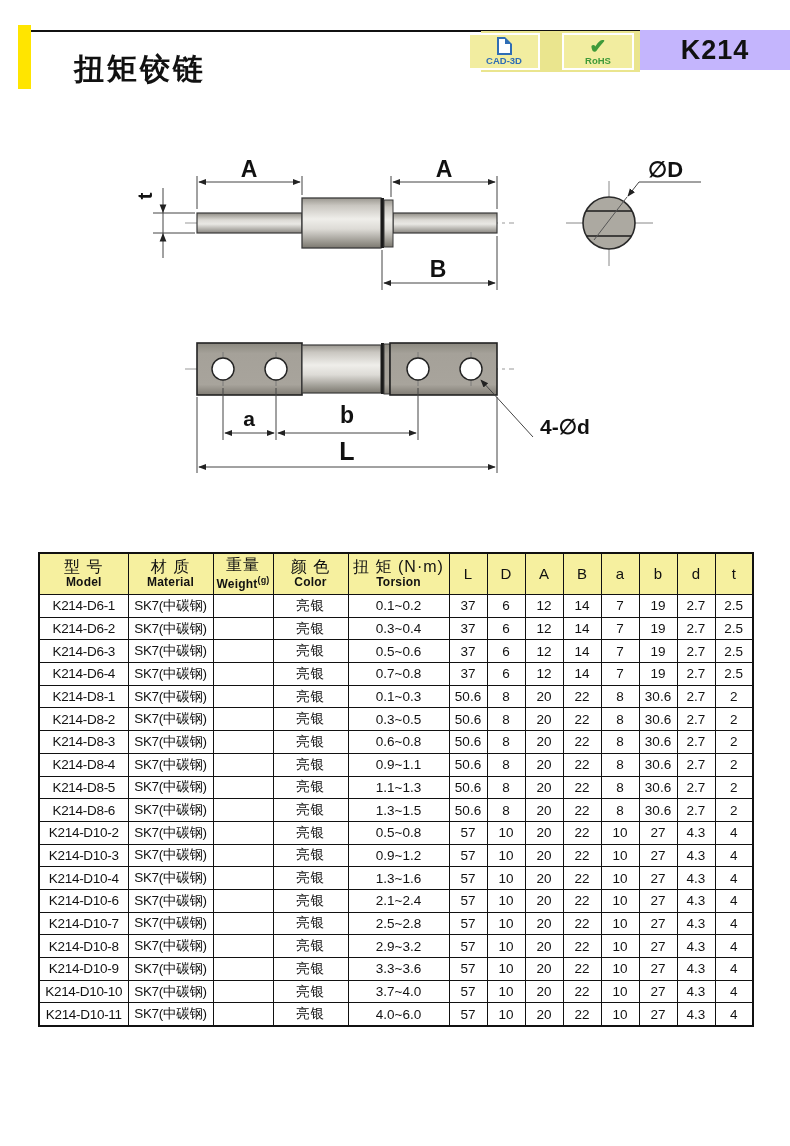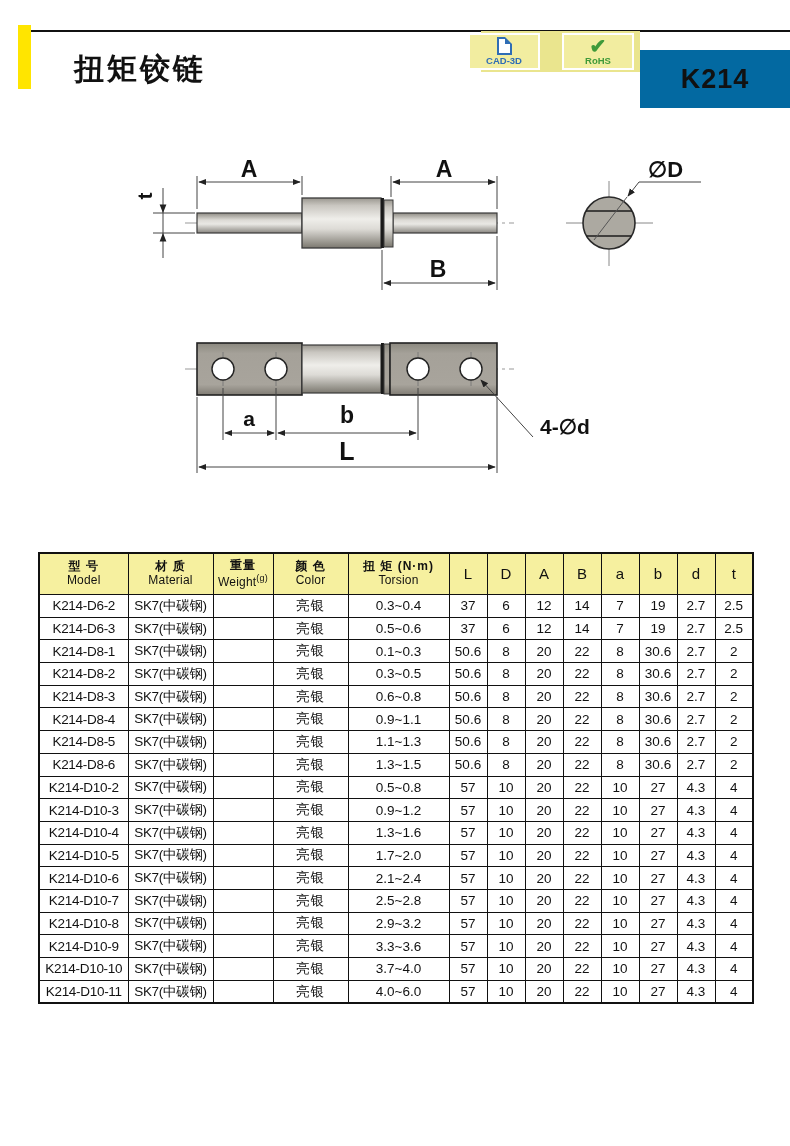--- a/index.html
+++ b/index.html
@@ -18,32 +18,32 @@
     align-items:center;justify-content:center;}
   .badge.cad{left:468px;}
   .badge.rohs{left:562px;}
   .doc-icon{width:15px;height:18px;background:#fff;border:2px solid #2F6DB5;position:relative;box-sizing:border-box;}
   .doc-icon:before{content:"";position:absolute;right:-2px;top:-2px;width:0;height:0;
     border-left:7px solid #2F6DB5;border-top:7px solid #F2EDA0;}
   .badge-label{font-size:9.5px;font-weight:bold;line-height:10px;margin-top:1px;}
   .badge.cad .badge-label{color:#2F6DB5;}
   .badge.rohs .badge-label{color:#3F9A3A;text-align:center;}
   .check-icon{color:#3F9A3A;font-size:20px;line-height:18px;font-weight:bold;}
-  .part-box{position:absolute;left:640px;top:30px;width:150px;height:58px;background:#0369a1;
-    display:flex;align-items:center;justify-content:center;margin-top:20px;}
+  .part-box{position:absolute;left:640px;top:30px;width:150px;height:40px;background:#c4b5fd;
+    display:flex;align-items:center;justify-content:center;}
   .part-box span{font-size:27px;font-weight:bold;letter-spacing:1px;}
   
   .drawing{position:absolute;left:0;top:0;width:790px;height:530px;}
   
   table.spec{position:absolute;left:38px;top:552px;width:714px;border-collapse:collapse;
     table-layout:fixed;border:2.5px solid #111;}
   table.spec th,table.spec td{border:1.5px solid #111;padding:0;text-align:center;vertical-align:middle;}
   table.spec thead th{background:#F6F09F;height:40px;line-height:1.15;}
-  .hcn{font-size:12px;font-weight:bold;letter-spacing:1px;}
-  .hen{font-size:12px;font-weight:normal;letter-spacing:.2px;}
+  .hcn{font-size:16px;font-weight:normal;letter-spacing:1px;}
+  .hen{font-size:12px;font-weight:bold;letter-spacing:.2px;}
   .hsub{font-size:9px;vertical-align:super;}
   .hdim{font-size:15px;font-weight:normal;}
   table.spec tbody td{height:21.7px;font-size:13.5px;background:#fff;}
   td.model{background:#ABABAB;font-size:12.8px;letter-spacing:-.3px;}
   td.material{font-size:12.8px;letter-spacing:-.3px;}
   td.color-cell{font-size:13px;letter-spacing:1px;}
   td.diag{background-image:linear-gradient(to bottom right,
       transparent calc(50% - .8px),#333 calc(50% - .8px),#333 calc(50% + .8px),transparent calc(50% + .8px));}
   .dimtxt{font-family:"Liberation Sans",sans-serif;font-weight:bold;fill:#111;}
 </style>
@@ -212,20 +212,35 @@
         <th class="hdim">A</th>
         <th class="hdim">B</th>
         <th class="hdim">a</th>
         <th class="hdim">b</th>
         <th class="hdim">d</th>
         <th class="hdim">t</th>
       </tr>
     </thead>
   <tbody id="spec-body">
       <tr>
+        <td class="model">K214-D6-1</td>
+        <td class="material">SK7(中碳钢)</td>
+        <td class="diag"></td>
+        <td class="color-cell">亮银</td>
+        <td class="torsion">0.1~0.2</td>
+        <td class="dim">37</td>
+        <td class="dim">6</td>
+        <td class="dim">12</td>
+        <td class="dim">14</td>
+        <td class="dim">7</td>
+        <td class="dim">19</td>
+        <td class="dim">2.7</td>
+        <td class="dim">2.5</td>
+      </tr>
+      <tr>
         <td class="model">K214-D6-2</td>
         <td class="material">SK7(中碳钢)</td>
         <td class="diag"></td>
         <td class="color-cell">亮银</td>
         <td class="torsion">0.3~0.4</td>
         <td class="dim">37</td>
         <td class="dim">6</td>
         <td class="dim">12</td>
         <td class="dim">14</td>
         <td class="dim">7</td>
@@ -242,20 +257,35 @@
         <td class="dim">37</td>
         <td class="dim">6</td>
         <td class="dim">12</td>
         <td class="dim">14</td>
         <td class="dim">7</td>
         <td class="dim">19</td>
         <td class="dim">2.7</td>
         <td class="dim">2.5</td>
       </tr>
       <tr>
+        <td class="model">K214-D6-4</td>
+        <td class="material">SK7(中碳钢)</td>
+        <td class="diag"></td>
+        <td class="color-cell">亮银</td>
+        <td class="torsion">0.7~0.8</td>
+        <td class="dim">37</td>
+        <td class="dim">6</td>
+        <td class="dim">12</td>
+        <td class="dim">14</td>
+        <td class="dim">7</td>
+        <td class="dim">19</td>
+        <td class="dim">2.7</td>
+        <td class="dim">2.5</td>
+      </tr>
+      <tr>
         <td class="model">K214-D8-1</td>
         <td class="material">SK7(中碳钢)</td>
         <td class="diag"></td>
         <td class="color-cell">亮银</td>
         <td class="torsion">0.1~0.3</td>
         <td class="dim">50.6</td>
         <td class="dim">8</td>
         <td class="dim">20</td>
         <td class="dim">22</td>
         <td class="dim">8</td>
@@ -377,35 +407,20 @@
         <td class="dim">57</td>
         <td class="dim">10</td>
         <td class="dim">20</td>
         <td class="dim">22</td>
         <td class="dim">10</td>
         <td class="dim">27</td>
         <td class="dim">4.3</td>
         <td class="dim">4</td>
       </tr>
       <tr>
-        <td class="model">K214-D10-5</td>
-        <td class="material">SK7(中碳钢)</td>
-        <td class="diag"></td>
-        <td class="color-cell">亮银</td>
-        <td class="torsion">1.7~2.0</td>
-        <td class="dim">57</td>
-        <td class="dim">10</td>
-        <td class="dim">20</td>
-        <td class="dim">22</td>
-        <td class="dim">10</td>
-        <td class="dim">27</td>
-        <td class="dim">4.3</td>
-        <td class="dim">4</td>
-      </tr>
-      <tr>
         <td class="model">K214-D10-6</td>
         <td class="material">SK7(中碳钢)</td>
         <td class="diag"></td>
         <td class="color-cell">亮银</td>
         <td class="torsion">2.1~2.4</td>
         <td class="dim">57</td>
         <td class="dim">10</td>
         <td class="dim">20</td>
         <td class="dim">22</td>
         <td class="dim">10</td>

